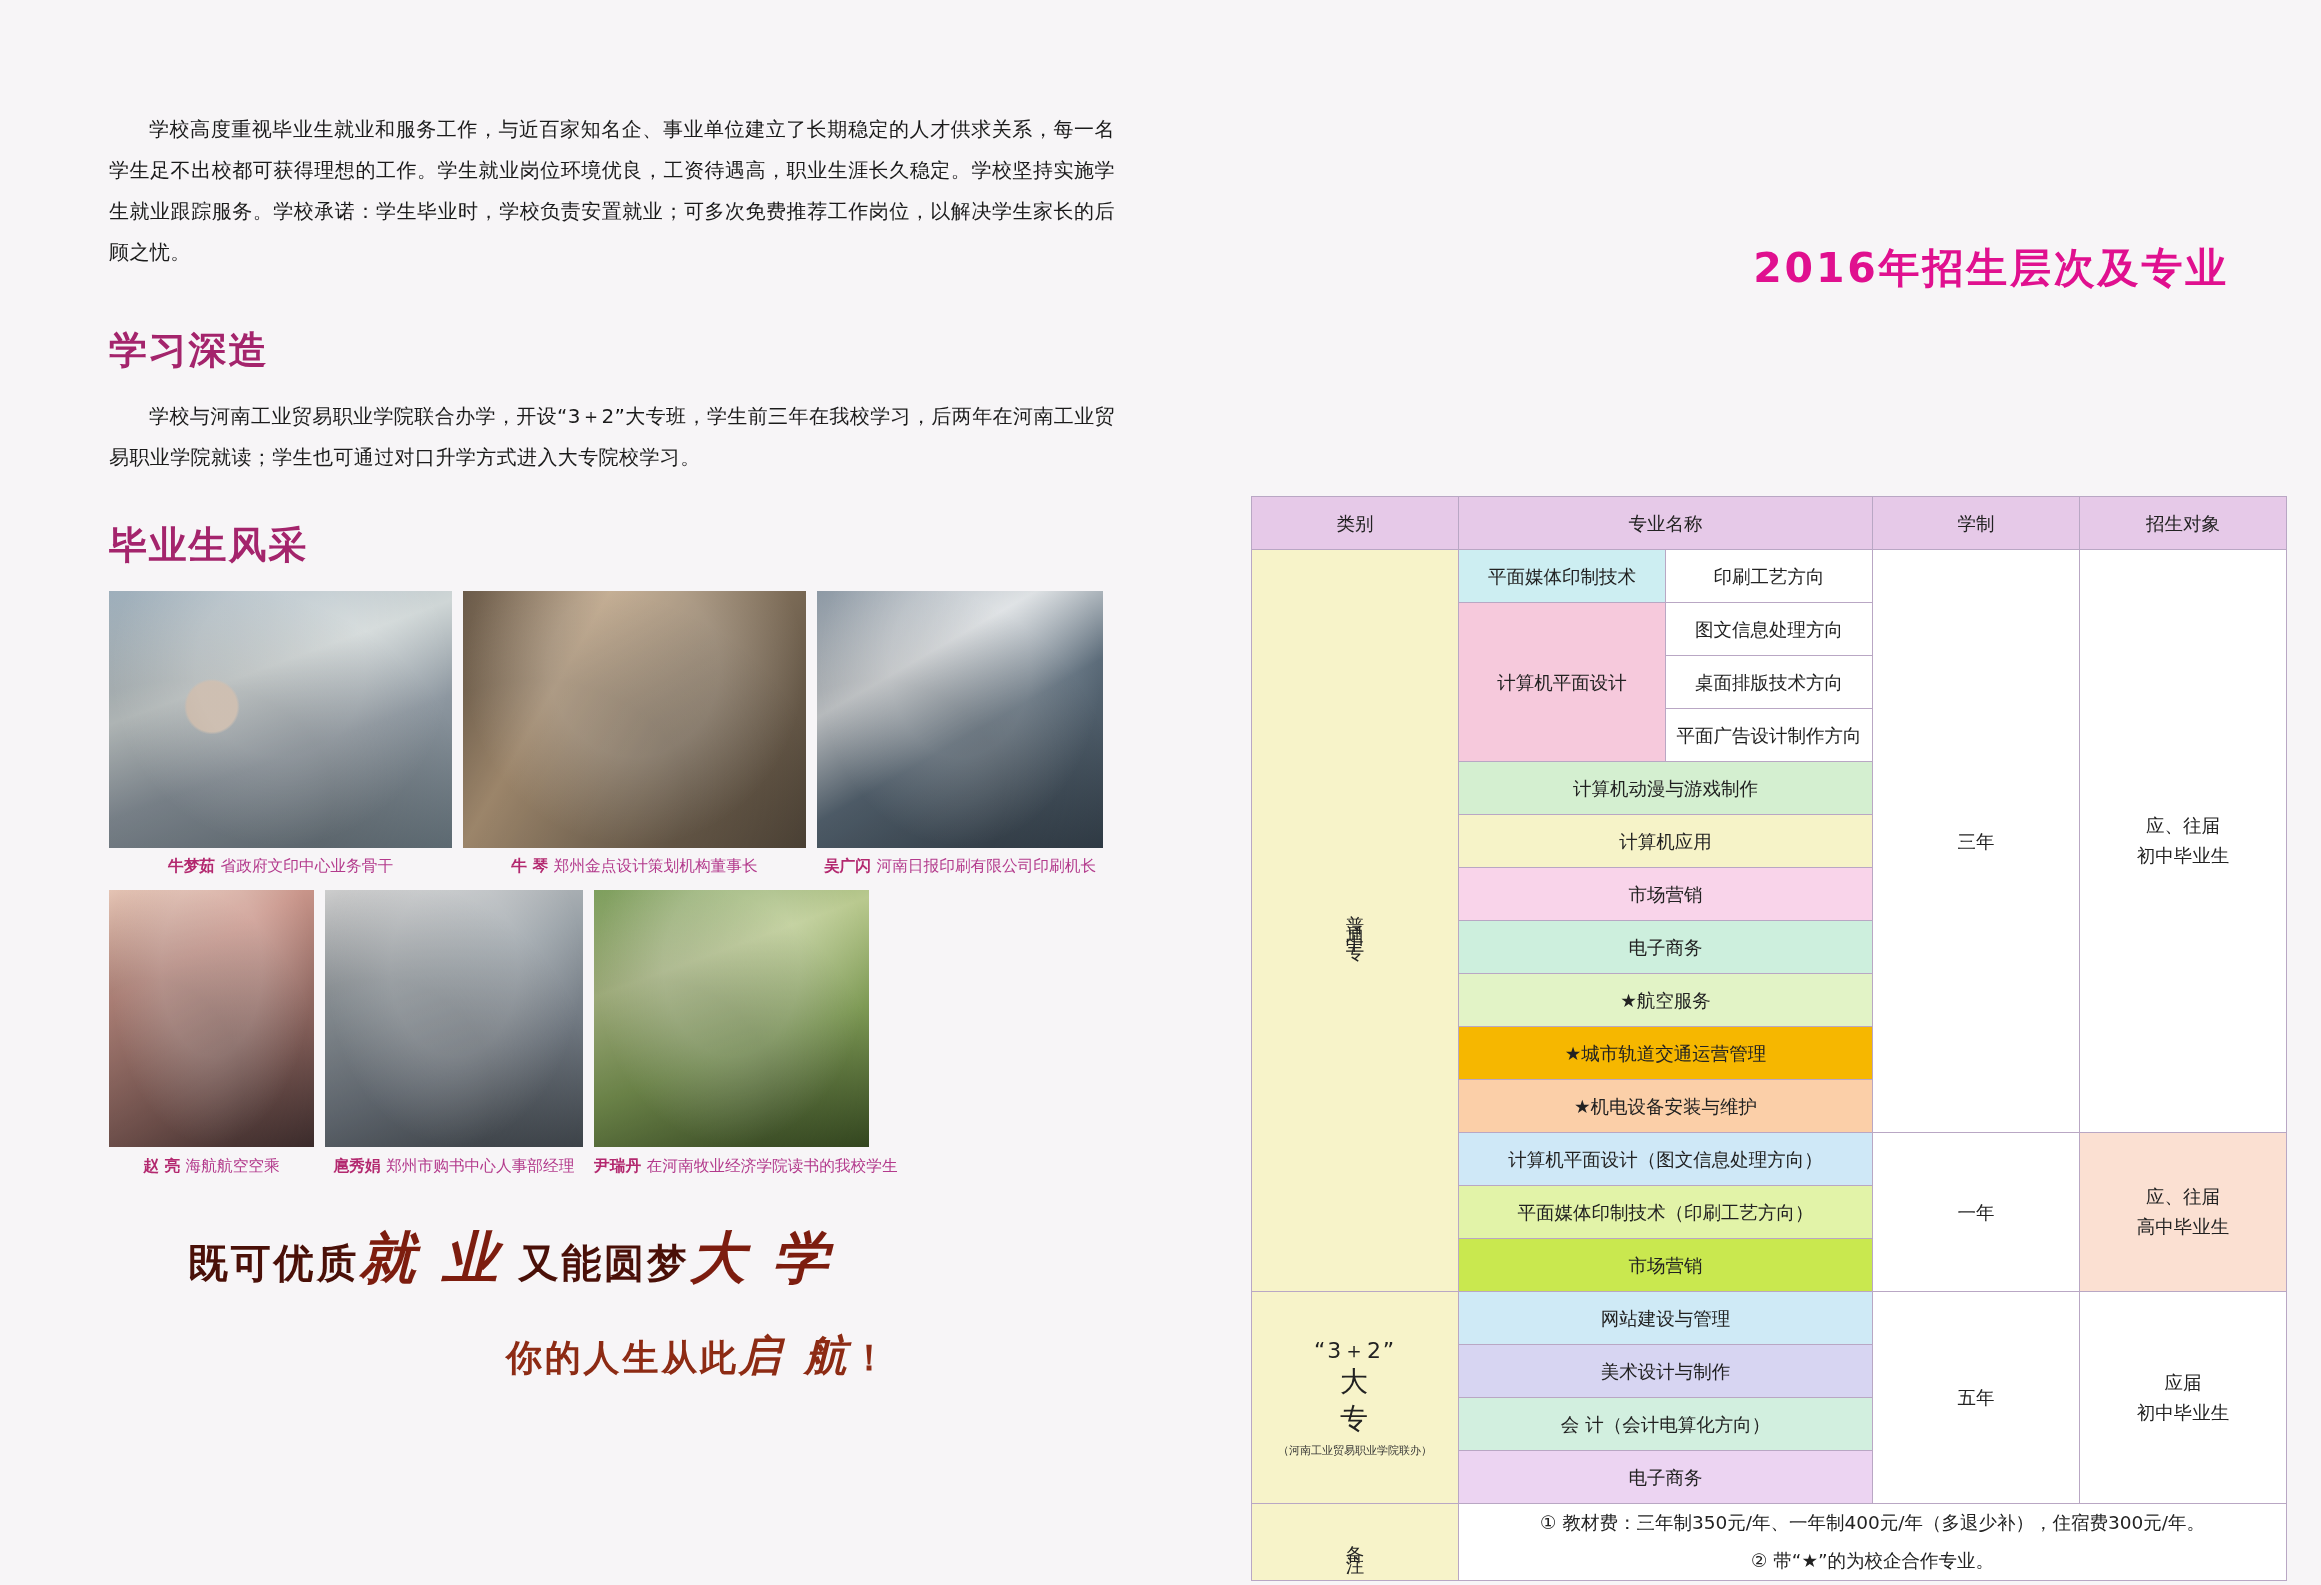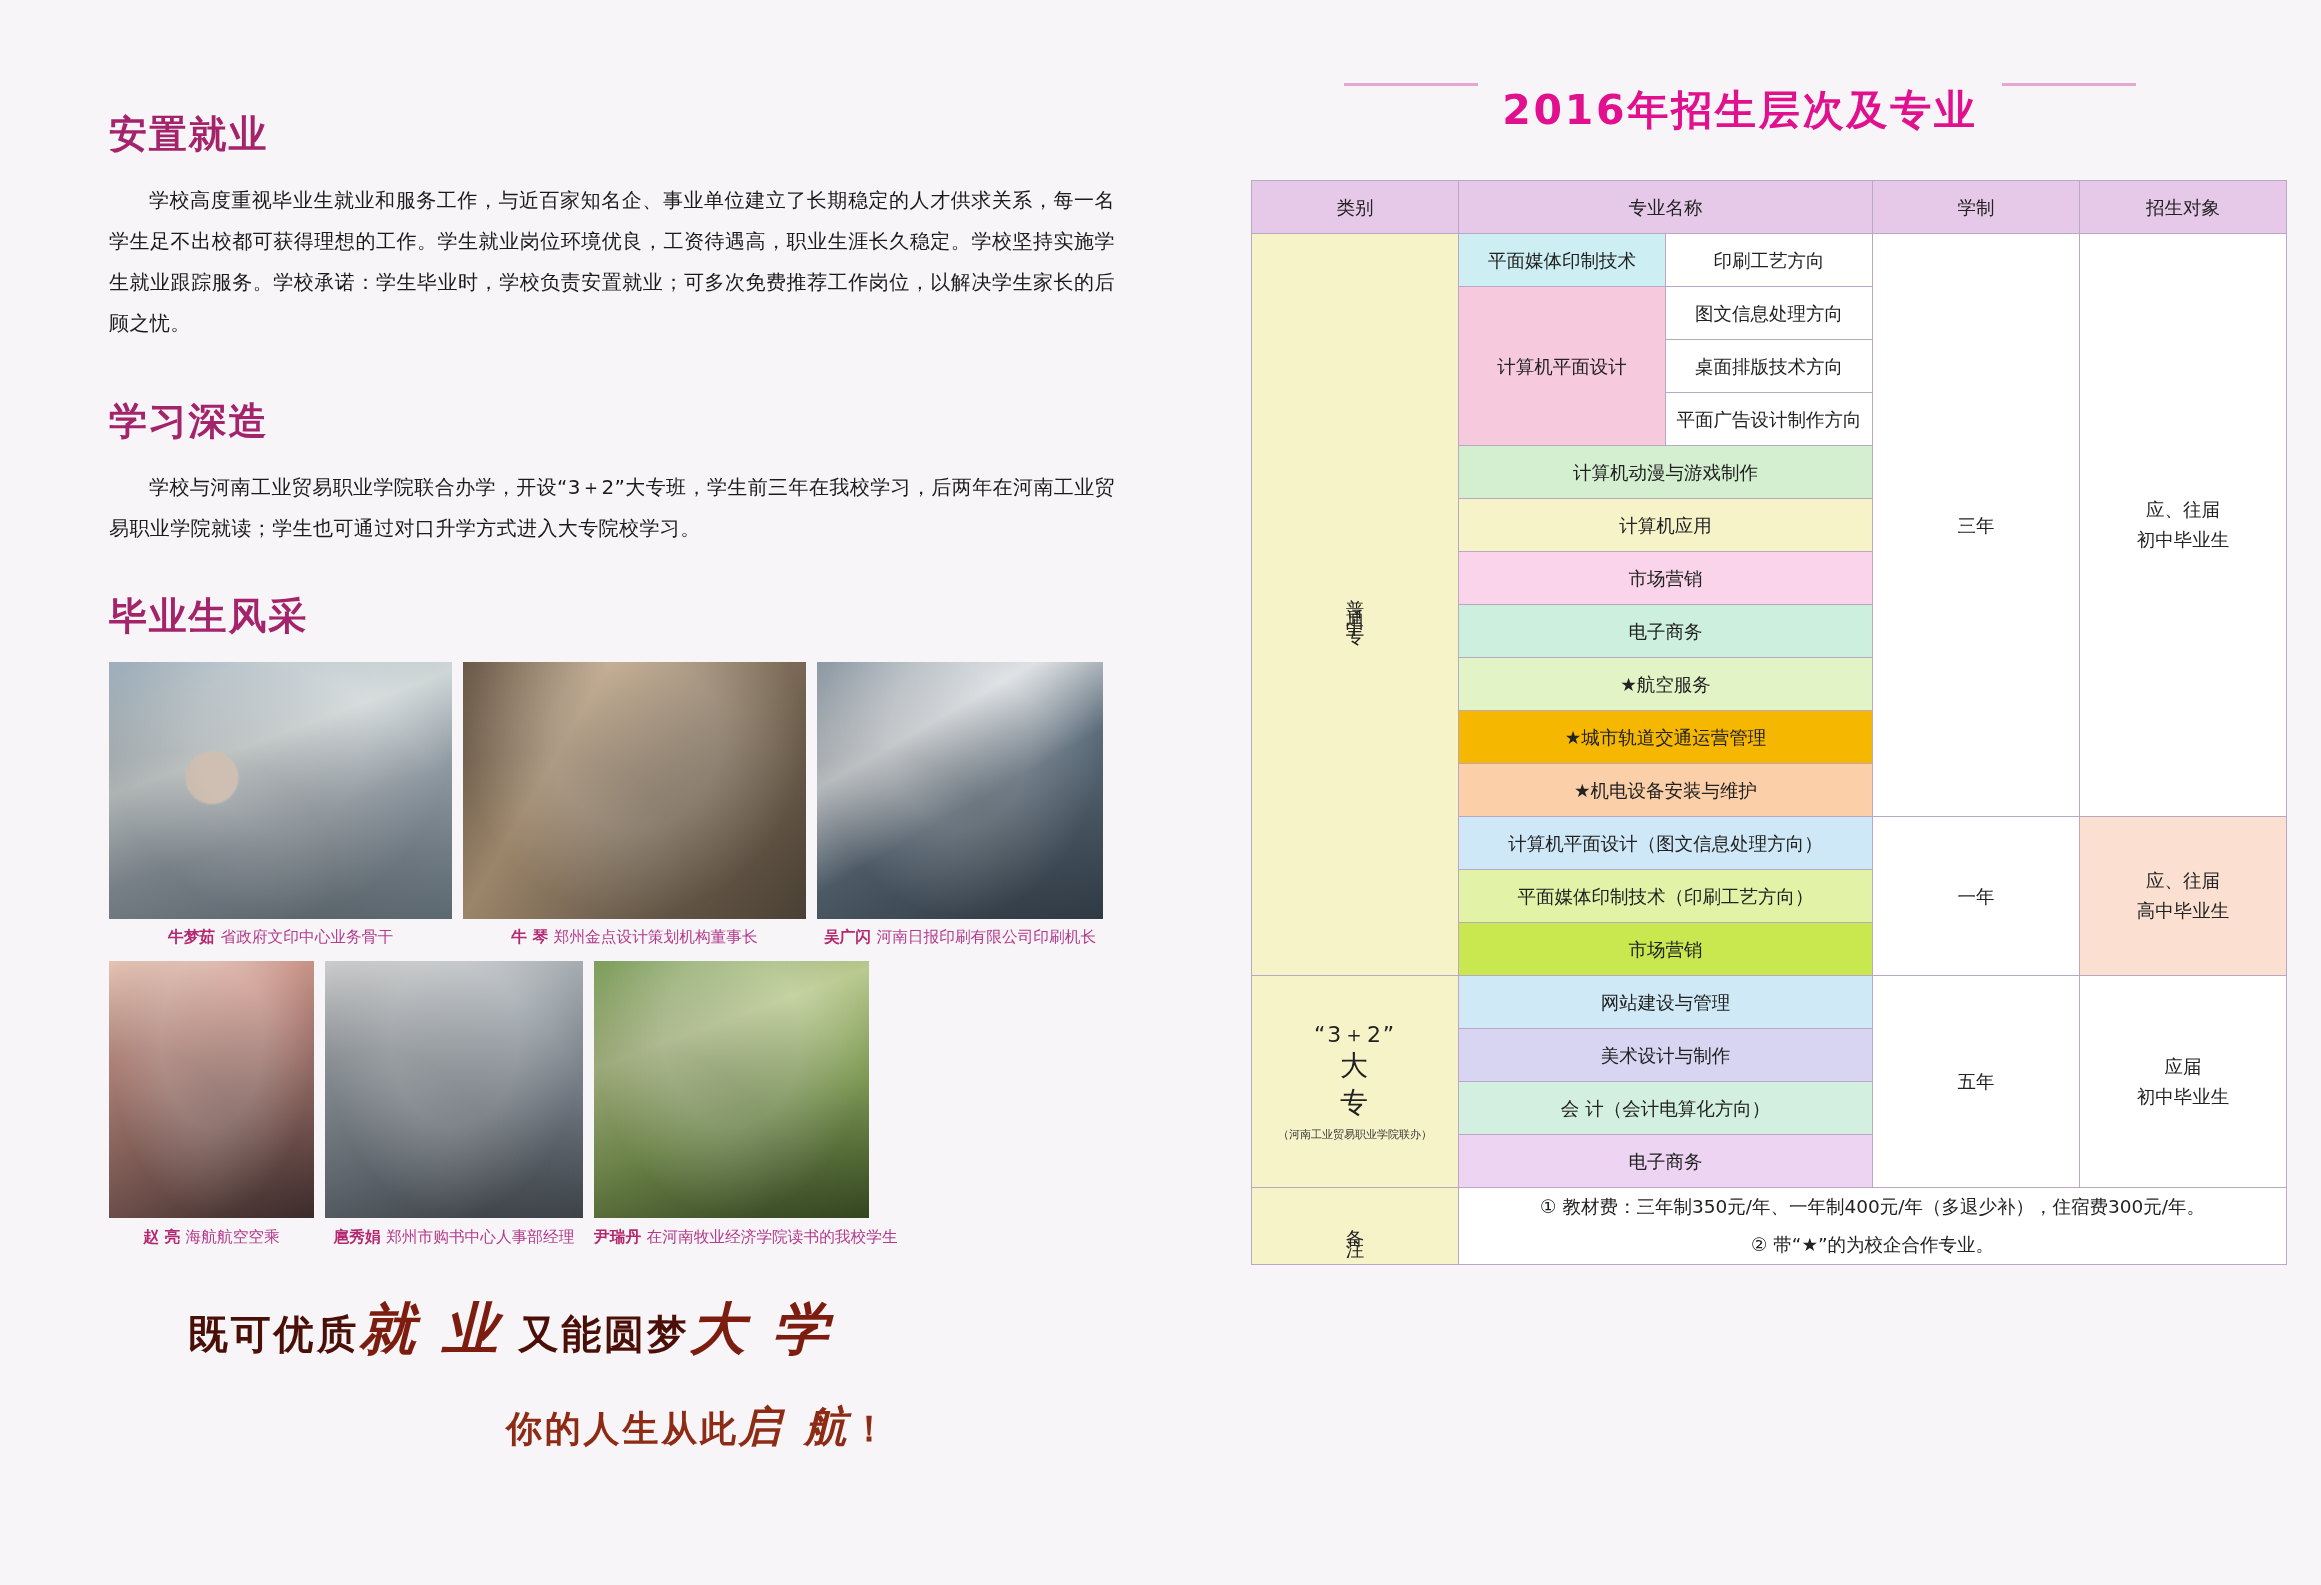--- a/index.html
+++ b/index.html
@@ -111,22 +111,23 @@
     font-weight:bold;font-size:36px;letter-spacing:2.8px;color:#8d2b14;
   }
   .slogan2 .cur{
     font-family:"DejaVu Serif","Liberation Serif",serif;
     font-style:italic;font-weight:bold;font-size:42px;color:#8d2b14;letter-spacing:4.6px;
   }
 
   
   .right{position:absolute;left:1251px;top:83px;width:978px;}
   .rh{
-    display:flex;align-items:flex-start;justify-content:center;gap:24px;
+    display:flex;align-items:flex-end;justify-content:center;gap:24px;
     margin-bottom:42px;
+    flex-direction:column;
   }
   .rh .line{height:2.8px;background:#e3a7d0;flex:0 0 134px;}
   .rh .ttl{
     font-size:41px;font-weight:bold;color:#e0108f;letter-spacing:2.8px;
     font-family:"DejaVu Sans","Liberation Sans",sans-serif;
     white-space:nowrap;
   }
 
   table.maj{
     border-collapse:collapse;
@@ -199,21 +200,20 @@
   .tall2{height:79px;}
 </style>
 </head>
 <body>
 
 <div class="page">
 
   <div class="left">
 
     <div class="sec-block">
-      <h2 class="sec-title">安置就业</h2>
       <p class="sec-body">学校高度重视毕业生就业和服务工作，与近百家知名企、事业单位建立了长期稳定的人才供求关系，每一名学生足不出校都可获得理想的工作。学生就业岗位环境优良，工资待遇高，职业生涯长久稳定。学校坚持实施学生就业跟踪服务。学校承诺：学生毕业时，学校负责安置就业；可多次免费推荐工作岗位，以解决学生家长的后顾之忧。</p>
     </div>
 
     <div class="sec-block tight">
       <h2 class="sec-title">学习深造</h2>
       <p class="sec-body">学校与河南工业贸易职业学院联合办学，开设“3＋2”大专班，学生前三年在我校学习，后两年在河南工业贸易职业学院就读；学生也可通过对口升学方式进入大专院校学习。</p>
     </div>
 
     <div>
       <h2 class="sec-title">毕业生风采</h2>

